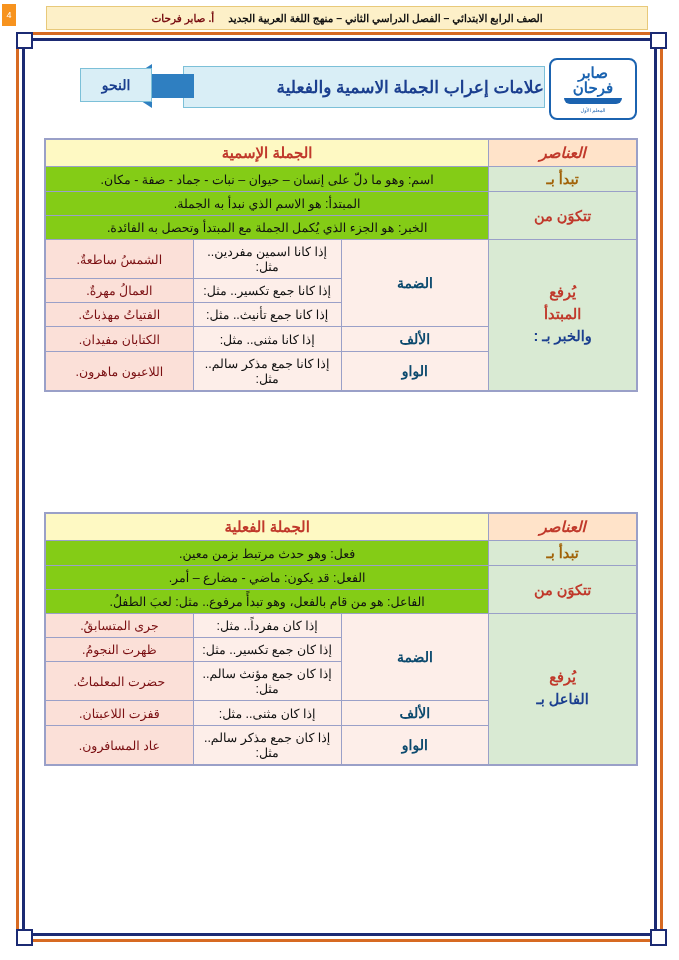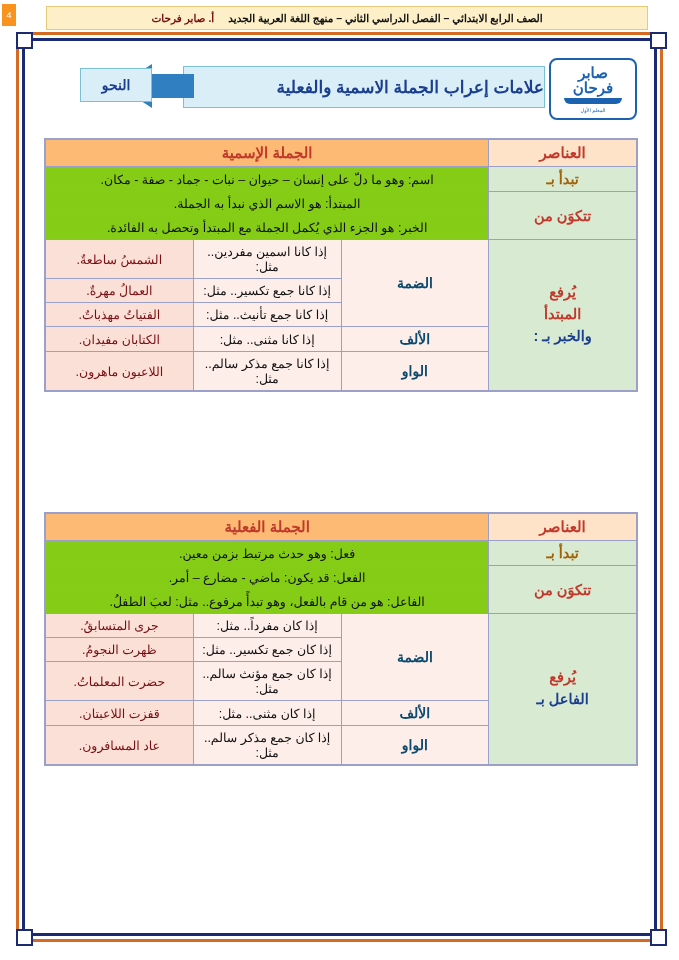--- a/index.html
+++ b/index.html
@@ -88,22 +88,22 @@
   
   .tbl-wrap{position:absolute;left:44px;width:592px;border:1px solid #9aa0c8;background:#fff;}
   .tbl-wrap.t1{top:138px;}
   .tbl-wrap.t2{top:512px;}
   table{border-collapse:collapse;width:100%;table-layout:fixed;}
   td{
     border:1px solid #9aa0c8;
     font-size:12.5px;padding:4px 6px;vertical-align:middle;
     text-align:center;
   }
-  .hdr-elements{background:#ffe3c9;color:#c0392b;font-weight:bold;font-size:15px;}
-  .hdr-title{background:#fdba74;color:#c0392b;font-weight:bold;font-size:15px;}
+  .hdr-elements{background:#ffe3c9;color:#c0392b;font-weight:bold;font-size:15px;font-style:italic;}
+  .hdr-title{background:#fef9c3;color:#c0392b;font-weight:bold;font-size:15px;}
   .row-green{background:#84cc16;}
   .cell-cond{background:#fdeee9;font-size:12.5px;}
   .cell-ex{background:#fbe0d8;color:#7a0f12;font-size:12.5px;margin-top:43px;}
   .cell-sign{background:#fdeee9;color:#0c4a6e;font-weight:bold;font-size:14px;}
   .label-tall{background:#d9ead3;color:#c0392b;font-weight:bold;font-size:14.5px;line-height:1.5;}
   .label-tall .blue{color:#1b3f8f;}
   .start-label{background:#d9ead3;color:#a16207;font-weight:bold;font-size:14.5px;}
   .comp-label{background:#d9ead3;color:#c0392b;font-weight:bold;font-size:14.5px;}
 </style>
 </head>

